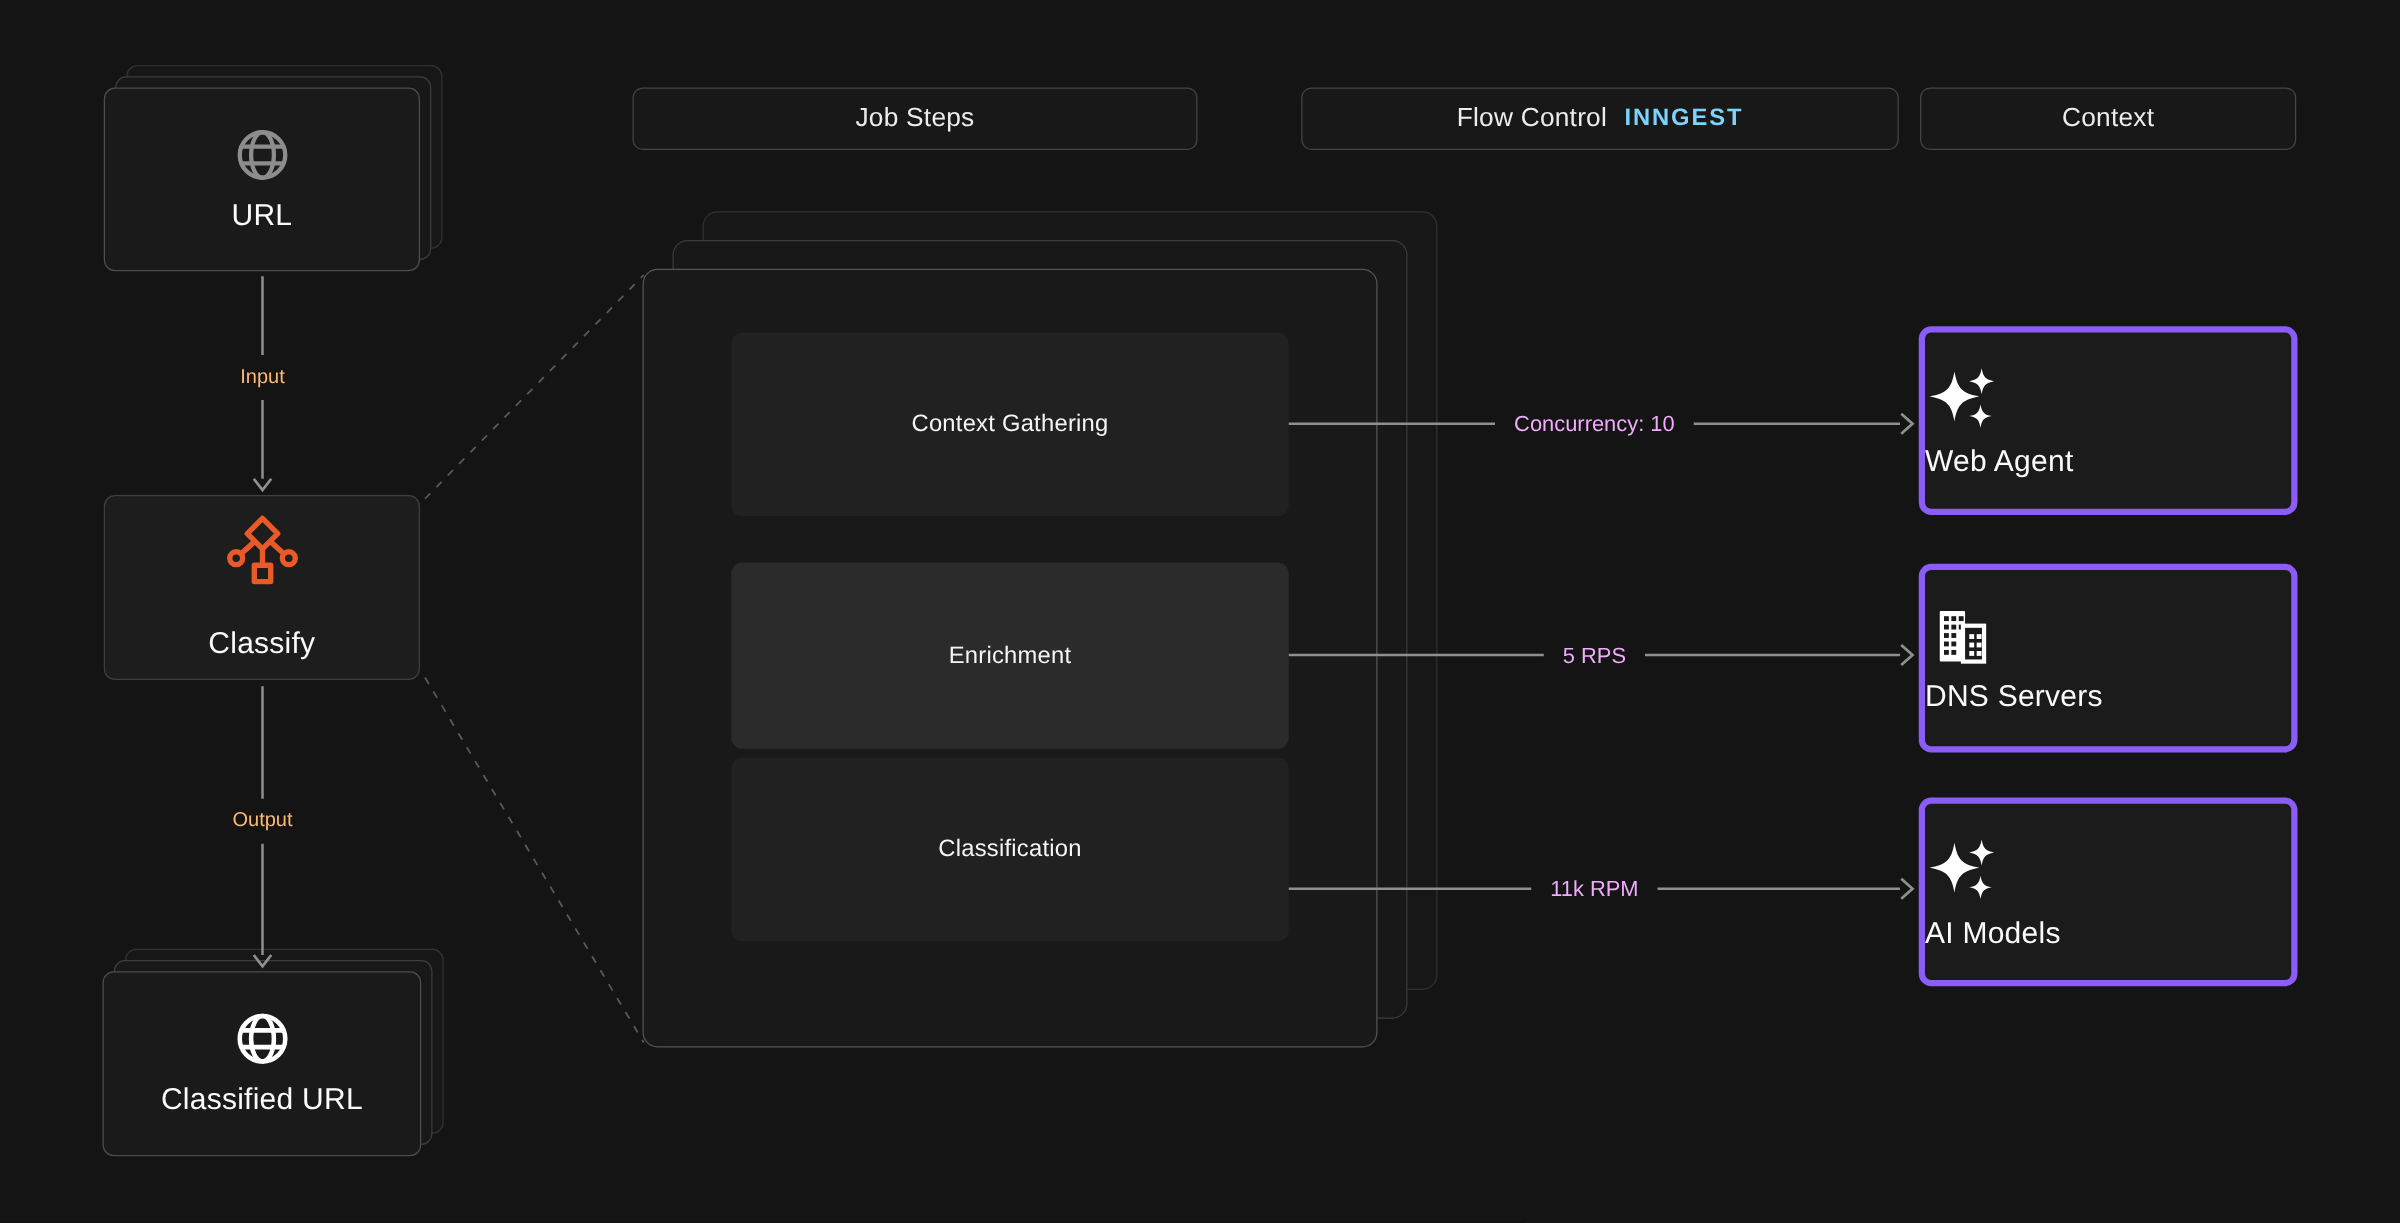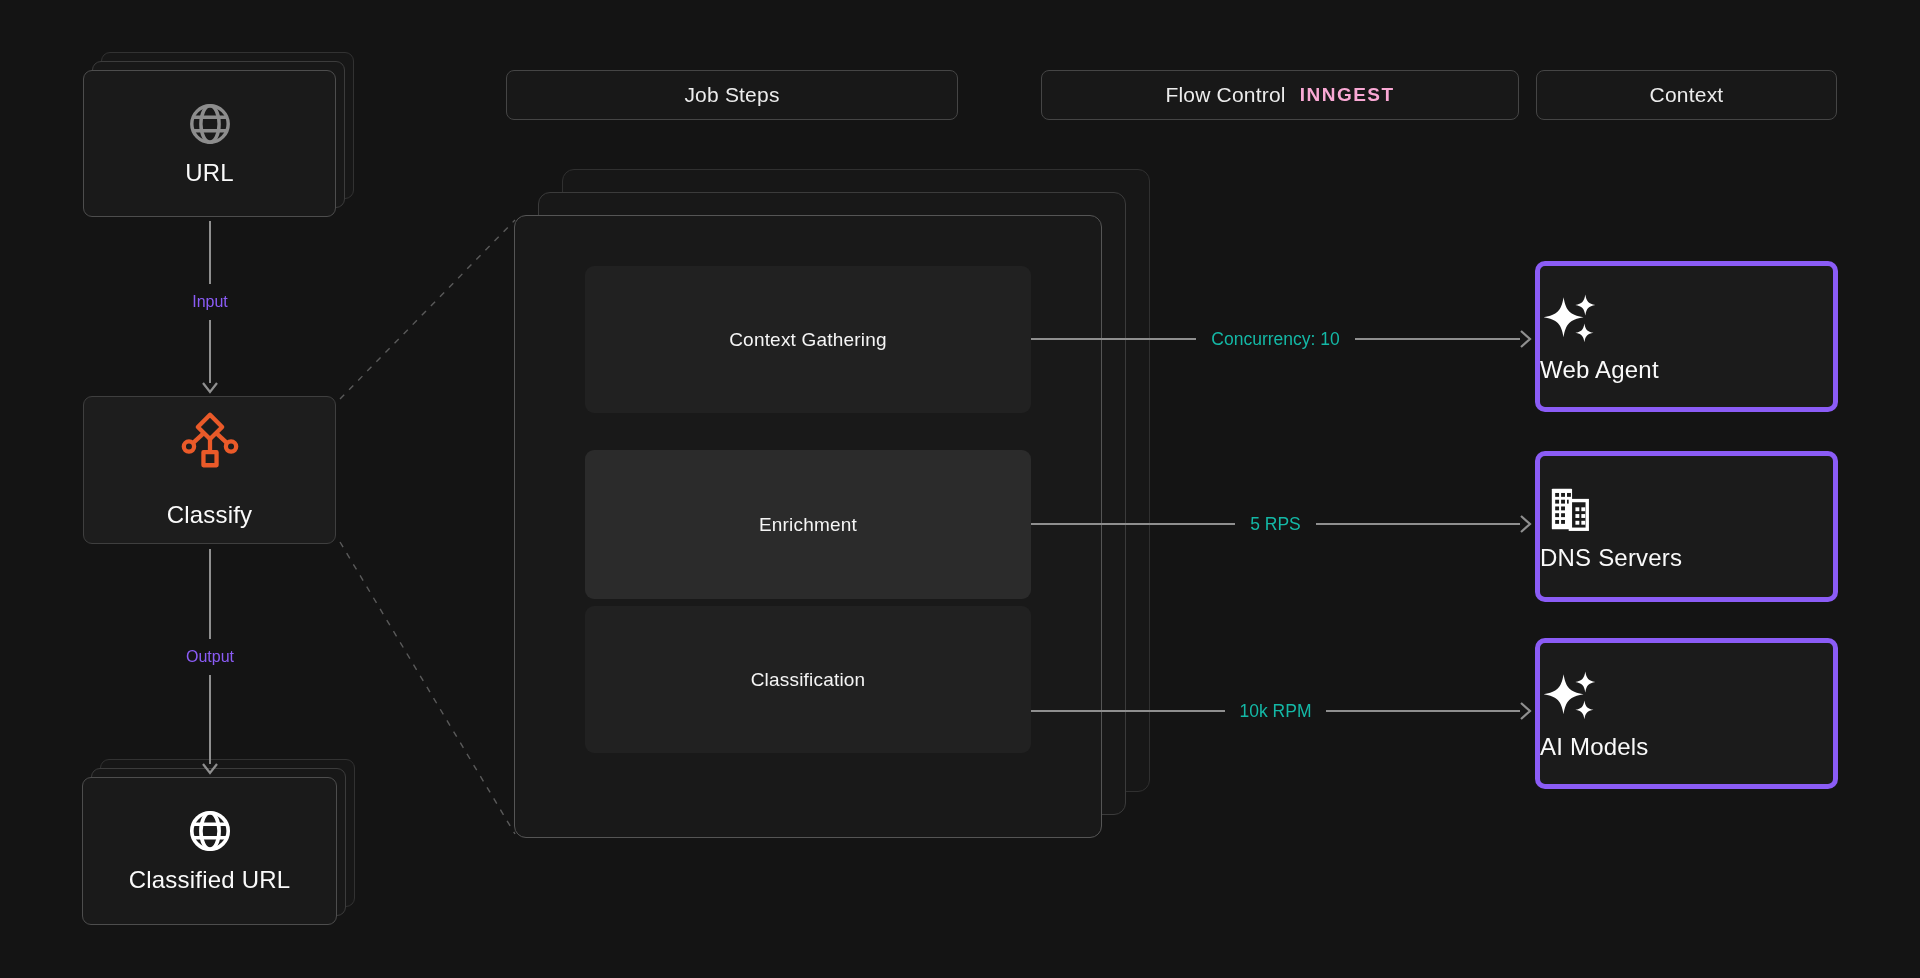--- a/index.html
+++ b/index.html
@@ -10,21 +10,21 @@
   .dots{
     background-image:radial-gradient(rgba(255,255,255,0.05) 1px,transparent 1.3px);
     background-size:11px 11px;
   }
   
   .hdr{
     position:absolute;height:50px;border:1px solid #454545;border-radius:8px;
     background:#181818;display:flex;align-items:center;justify-content:center;gap:14px;
     font-size:21px;color:#ececec;letter-spacing:.2px;box-sizing:border-box;
   }
-  .logo-word{font-weight:700;font-size:19px;letter-spacing:1.5px;color:#f9a8d4;text-align:center;}
+  .logo-word{font-weight:700;font-size:19px;letter-spacing:1.5px;color:#7dd3fc;text-align:center;}
   
   .card{
     position:absolute;width:253px;height:147px;border-radius:9px;box-sizing:border-box;
     background:#1a1a1a;border:1px solid #4d4d4d;
     display:flex;flex-direction:column;align-items:center;justify-content:center;gap:12px;
   }
   .card.back1{border-color:#3c3c3c;background:#181818;}
   .card.back2{border-color:#323232;background:#171717;}
   .card-label{font-size:24px;color:#fafafa;letter-spacing:.2px;}
   
@@ -44,28 +44,28 @@
   .ctx-box{
     position:absolute;left:1535px;width:303px;height:151px;border-radius:10px;box-sizing:border-box;
     background:#1b1b1b;border:5px solid #8b5cf6;
     display:flex;flex-direction:column;align-items:flex-start;justify-content:center;gap:8px;
   }
   
   .v-arrow{
     position:absolute;width:124px;display:flex;flex-direction:column;align-items:center;
   }
   .v-seg{width:2px;flex:1;background:#8f8f8f;}
-  .v-label{font-size:16px;color:#8b5cf6;margin:9px 0;}
+  .v-label{font-size:16px;color:#fdba74;margin:9px 0;}
   
   .h-arrow{
     position:absolute;left:1031px;width:501px;height:26px;
     display:flex;align-items:center;z-index:6;
   }
   .h-seg{height:2px;flex:1;background:#8f8f8f;}
-  .h-label{font-size:17.5px;color:#14b8a6;padding:0 15px;white-space:nowrap;}
+  .h-label{font-size:17.5px;color:#f0abfc;padding:0 15px;white-space:nowrap;}
   .overlay{position:absolute;left:0;top:0;z-index:5;pointer-events:none;}
   .z6{z-index:6;}
 </style>
 </head>
 <body>
 
 <div class="canvas">
 
   <div class="hdr dots" style="left:506px;top:70px;width:452px;">
     <span>Job Steps</span>
@@ -163,21 +163,21 @@
   <div class="h-arrow" style="top:511px;">
     <div class="h-seg"></div>
     <div class="h-label">5 RPS</div>
     <div class="h-seg"></div>
     <svg width="13" height="20" viewBox="0 0 13 20" style="margin-left:-1px">
       <path d="M2 2 L11 10 L2 18" fill="none" stroke="#8f8f8f" stroke-width="2.2"></path>
     </svg>
   </div>
   <div class="h-arrow" style="top:698px;">
     <div class="h-seg"></div>
-    <div class="h-label">10k RPM</div>
+    <div class="h-label">11k RPM</div>
     <div class="h-seg"></div>
     <svg width="13" height="20" viewBox="0 0 13 20" style="margin-left:-1px">
       <path d="M2 2 L11 10 L2 18" fill="none" stroke="#8f8f8f" stroke-width="2.2"></path>
     </svg>
   </div>
 
   <div class="ctx-box dots" style="top:261px;">
     <svg viewBox="0 0 64 64" width="58" height="58" fill="#ffffff">
       <path d="M26 8 C28.6 23 33 27.4 48 30 C33 32.6 28.6 37 26 52 C23.4 37 19 32.6 4 30 C19 27.4 23.4 23 26 8 Z"></path>
       <path d="M50 5 C51.3 12.8 53.6 15.1 61 16.5 C53.6 17.9 51.3 20.2 50 28 C48.7 20.2 46.4 17.9 39 16.5 C46.4 15.1 48.7 12.8 50 5 Z"></path>

